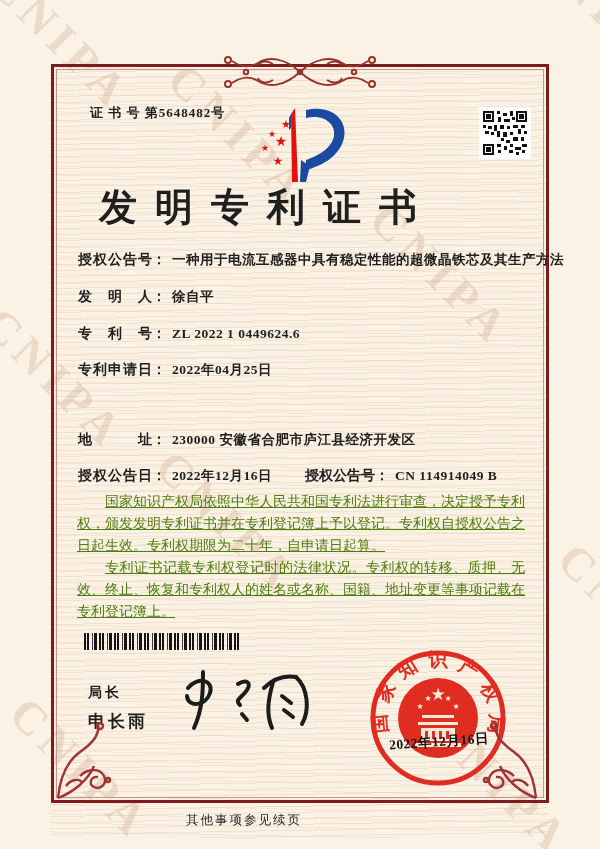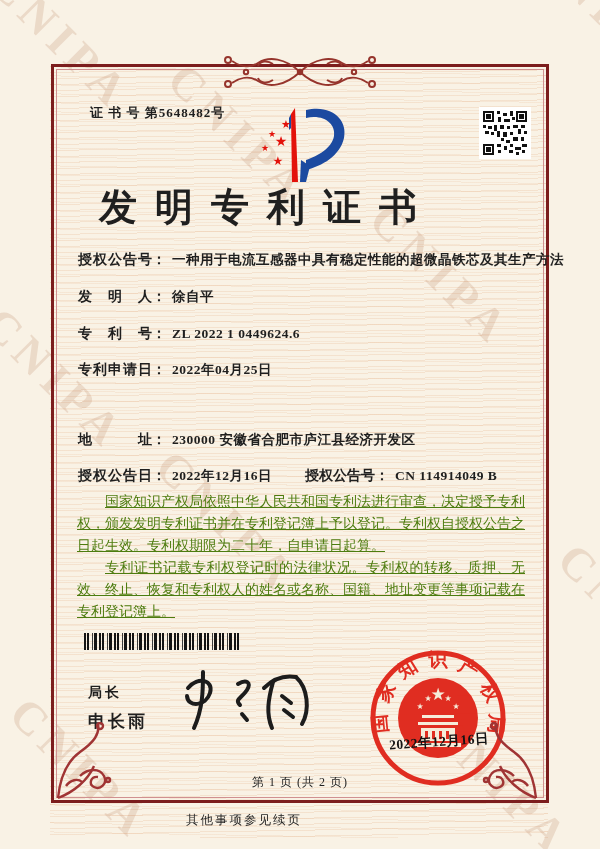--- a/index.html
+++ b/index.html
@@ -250,16 +250,15 @@
       <g fill="#e0261a">
         <rect x="62" y="88" width="3" height="8"></rect>
           <rect x="69" y="88" width="3" height="8"></rect>
         <rect x="76" y="88" width="3" height="8"></rect>
           <rect x="83" y="88" width="3" height="8"></rect>
       </g>
     </g>
   </svg>
   <div class="seal-date">2022年12月16日</div>
 
-  <div class="pagenum">第 1 页 (共 2 页)</div>
   <div class="footnote">其他事项参见续页</div>
 
 </div>
 
 </body></html>

